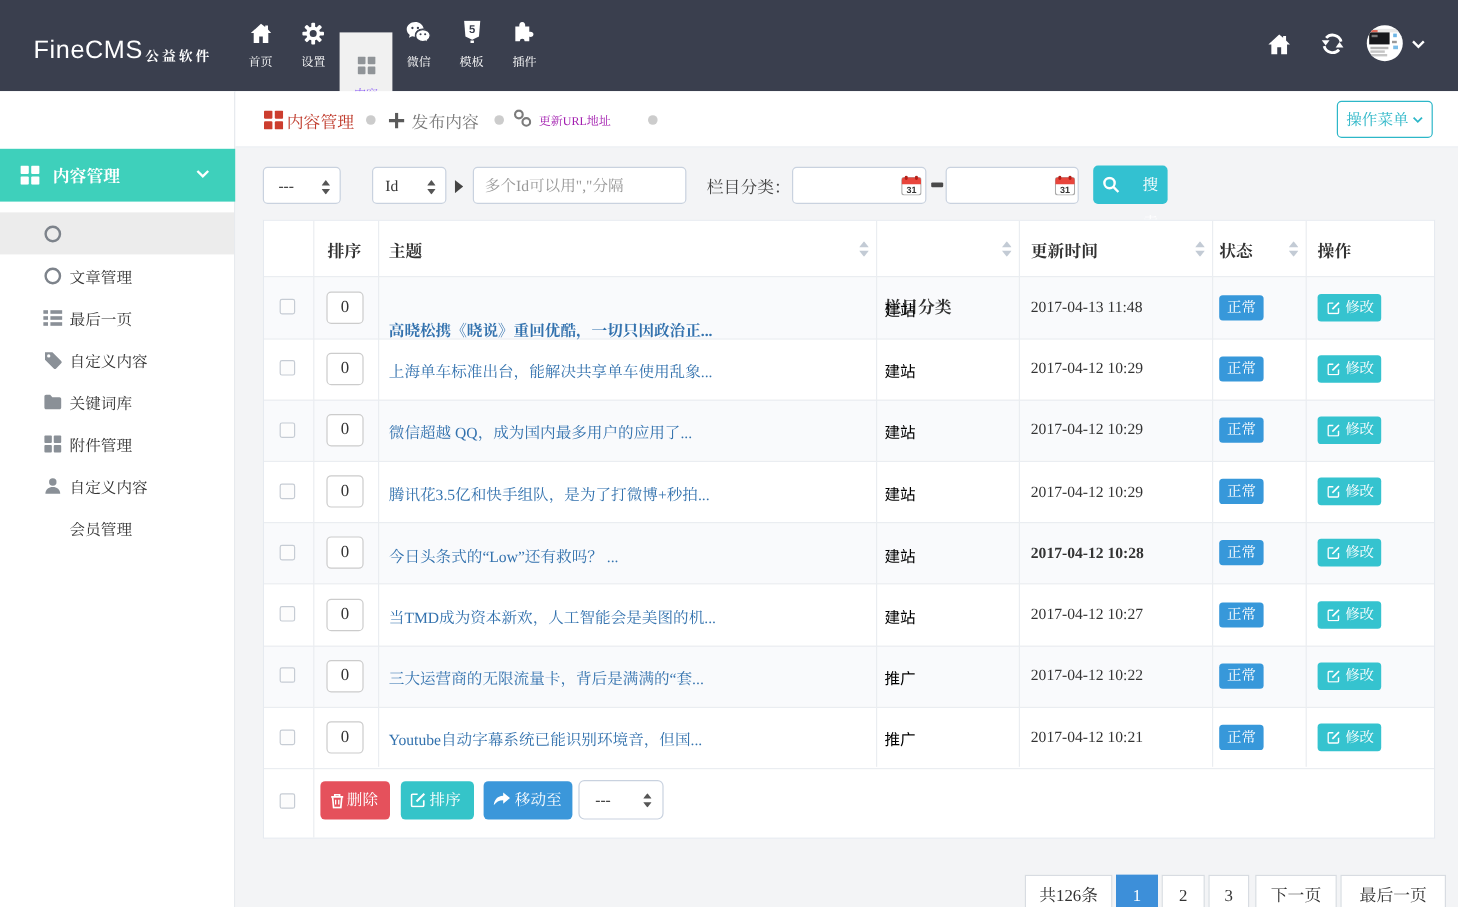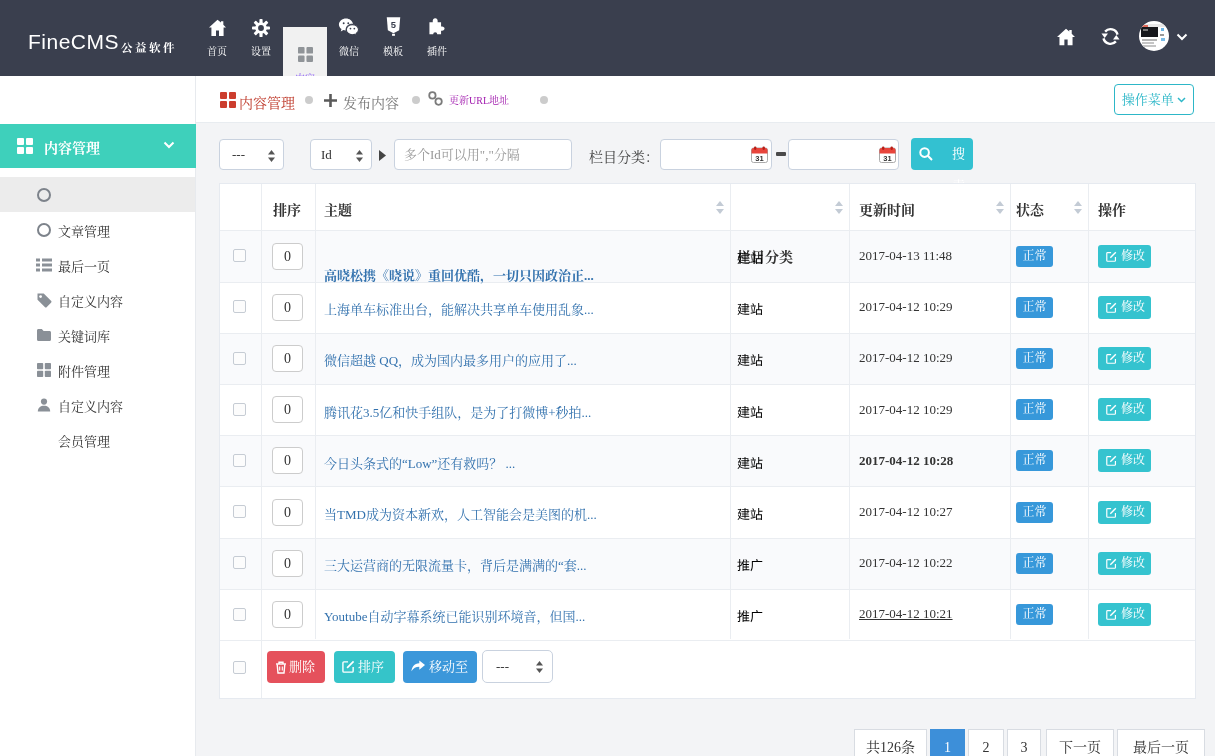--- a/index.html
+++ b/index.html
@@ -425,21 +425,21 @@
       <g fill="none" stroke="#fff" stroke-width="1.5">
         <path d="M12 7.5V12a1 1 0 0 1-1 1H2a1 1 0 0 1-1-1V3a1 1 0 0 1 1-1h4.5"></path>
         <path d="M5.5 8.5 12.5 1.5" stroke-width="1.8"></path>
       </g>
     </svg>
 </div>
 <div class="cb" style="top:608px;"></div>
 <div class="sortin" style="top:601px;">0</div>
 <div class="tl" style="top:606px;">Youtube自动字幕系统已能识别环境音，但国...</div>
 <div class="cat" style="top:606px;">推广</div>
-<div class="dt" style="top:606px;text-decoration:underline;">2017-04-12 10:21</div>
+<div class="dt" style="top:606px;">2017-04-12 10:21</div>
 <div class="badge" style="top:604px;">正常</div>
 <div class="modbtn" style="top:603px;">修改
  <svg class="svgi" style="left:8px;top:6px;" width="11" height="11" viewBox="0 0 14 14">
       <g fill="none" stroke="#fff" stroke-width="1.5">
         <path d="M12 7.5V12a1 1 0 0 1-1 1H2a1 1 0 0 1-1-1V3a1 1 0 0 1 1-1h4.5"></path>
         <path d="M5.5 8.5 12.5 1.5" stroke-width="1.8"></path>
       </g>
     </svg>
 </div>
 

